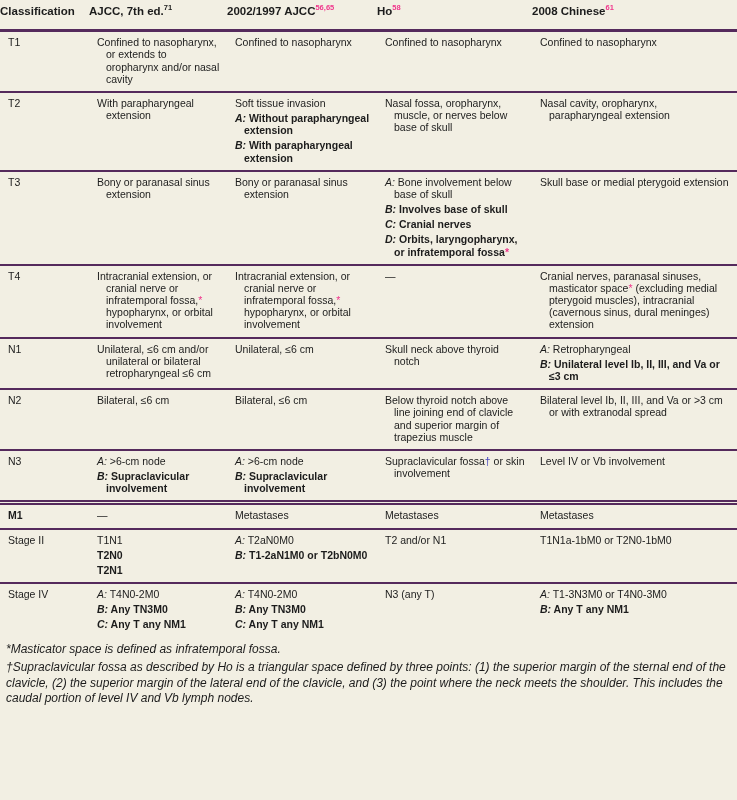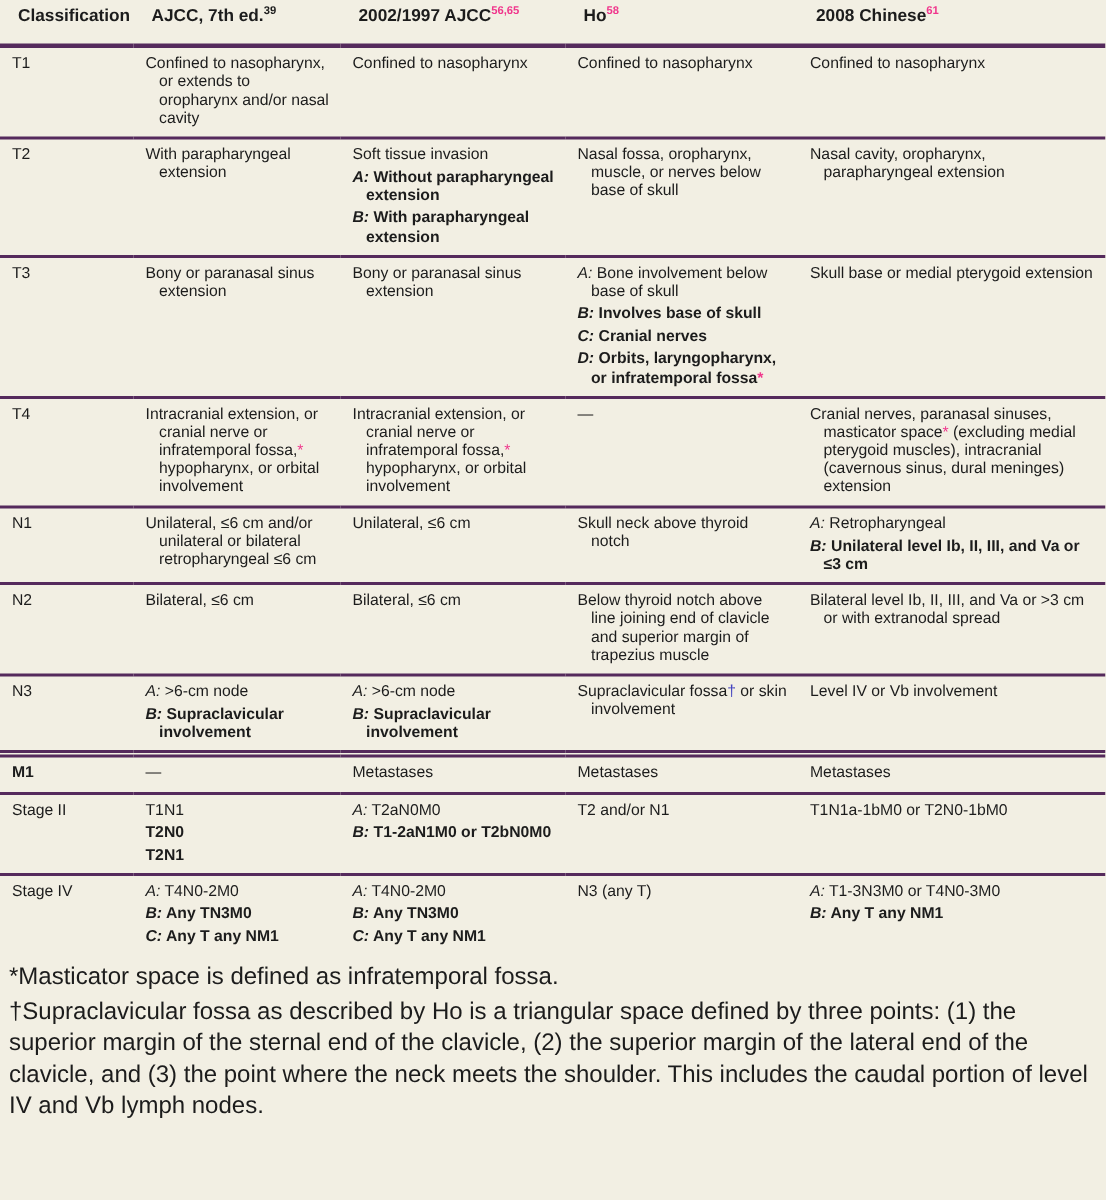--- a/index.html
+++ b/index.html
@@ -20,21 +20,21 @@
     border-collapse:collapse;table-layout:fixed;width:737px;
   }
   col.c0{width:89px;}
   col.c1{width:138px;}
   col.c2{width:150px;}
   col.c3{width:155px;}
   col.c4{width:205px;}
   th{
     text-align:left;vertical-align:top;
     font-size:11.5px;font-weight:bold;line-height:1.15;
-    padding:5px 6px 11px 12px;
+    padding:5px 6px 11px 0;
     border-bottom:3px solid var(--rule);
     white-space:nowrap;overflow:visible;
   }
   td{
     vertical-align:top;
     font-size:10.5px;line-height:1.16;
     padding:4px 6px 6px 8px;
   }
   tbody tr td{border-top:2px solid var(--rule);}
   tbody tr.sep-double td{border-top:5px double var(--rule);}
@@ -48,40 +48,41 @@
   .cell-center .item{padding-left:0;text-indent:0;}
   sup{font-size:7.5px;line-height:0;}
   sup.pink{color:var(--pink);margin-top:41px;}
   .mk-pink{color:var(--pink);}
   .mk-blue{color:var(--blue);}
   .footnotes{
     padding:5px 8px 0 6px;
   }
   .footnotes p{
     margin:0 0 3px 0;
-    font-size:16px;line-height:1.3;
+    font-style:italic;
+    font-size:12px;line-height:1.3;
     color:var(--text);
   }
 </style>
 </head>
 <body>
 
 <div>
   <table>
     <colgroup>
       <col class="c0">
         <col class="c1">
         <col class="c2">
         <col class="c3">
         <col class="c4">
     </colgroup>
     <thead>
       <tr id="header-row">
           <th><span>Classification</span></th>
-          <th><span>AJCC, 7th ed.</span><sup>39</sup></th>
+          <th><span>AJCC, 7th ed.</span><sup>71</sup></th>
           <th><span>2002/1997 AJCC</span><sup class="pink">56,65</sup></th>
           <th><span>Ho</span><sup class="pink">58</sup></th>
           <th><span>2008 Chinese</span><sup class="pink">61</sup></th>
         </tr>
     </thead>
     <tbody id="table-body">
         <tr>
           <td class="row-label">T1</td>
           <td>
             <div class="item">Confined to nasopharynx, or extends to oropharynx and/or nasal cavity</div>

